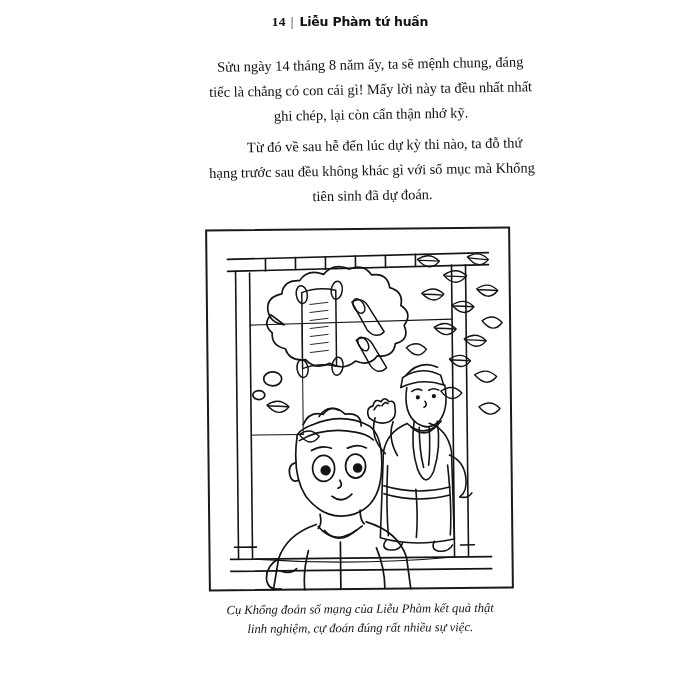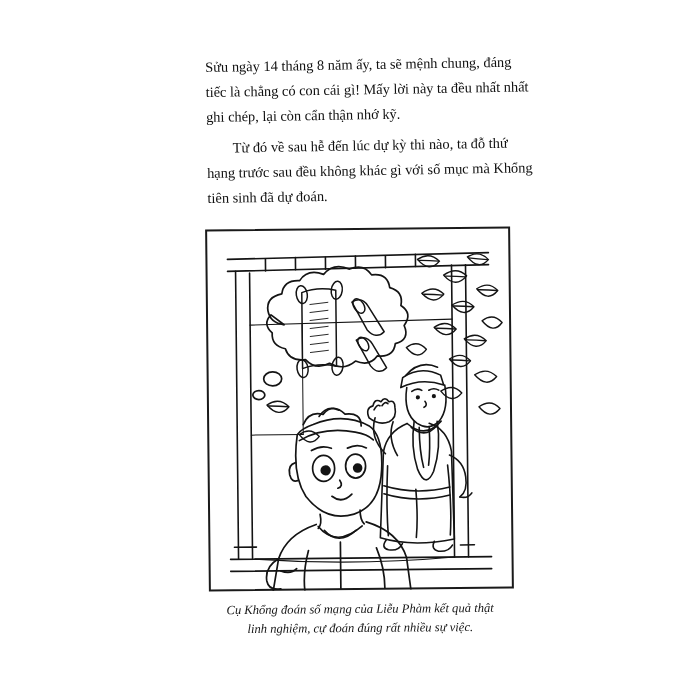--- a/index.html
+++ b/index.html
@@ -55,21 +55,21 @@
   }
 
   
   .body-text {
     position: absolute;
     left: 205px;
     top: 55px;
     width: 330px;
     font-size: 14.4px;
     line-height: 25px;
-    text-align: left;
+    text-align: center;
     color: #111;
   }
   .para {
     margin: 0 0 0 0;
   }
   .para + .para {
     margin-top: 6px;
   }
   .para.indent {
     text-indent: 26px;
@@ -120,20 +120,23 @@
     color: #141414;
     transform: rotate(-0.5deg);
     transform-origin: center top;
   }
 </style>
 </head>
 <body>
 
 <div class="page">
 
+  <div class="header">
+    <span class="pagenum">14</span><span class="sep">|</span><span class="booktitle">Liễu Phàm tứ huấn</span>
+  </div>
 
   <div class="body-text">
     <div class="skew-block">
       <p class="para">Sửu ngày 14 tháng 8 năm ấy, ta sẽ mệnh chung, đáng tiếc là chẳng có con cái gì! Mấy lời này ta đều nhất nhất ghi chép, lại còn cẩn thận nhớ kỹ.</p>
       <p class="para indent">Từ đó về sau hễ đến lúc dự kỳ thi nào, ta đỗ thứ hạng trước sau đều không khác gì với số mục mà Khổng tiên sinh đã dự đoán.</p>
     </div>
   </div>
 
   <div class="illus-wrap">
     <div class="illus-frame"></div>

